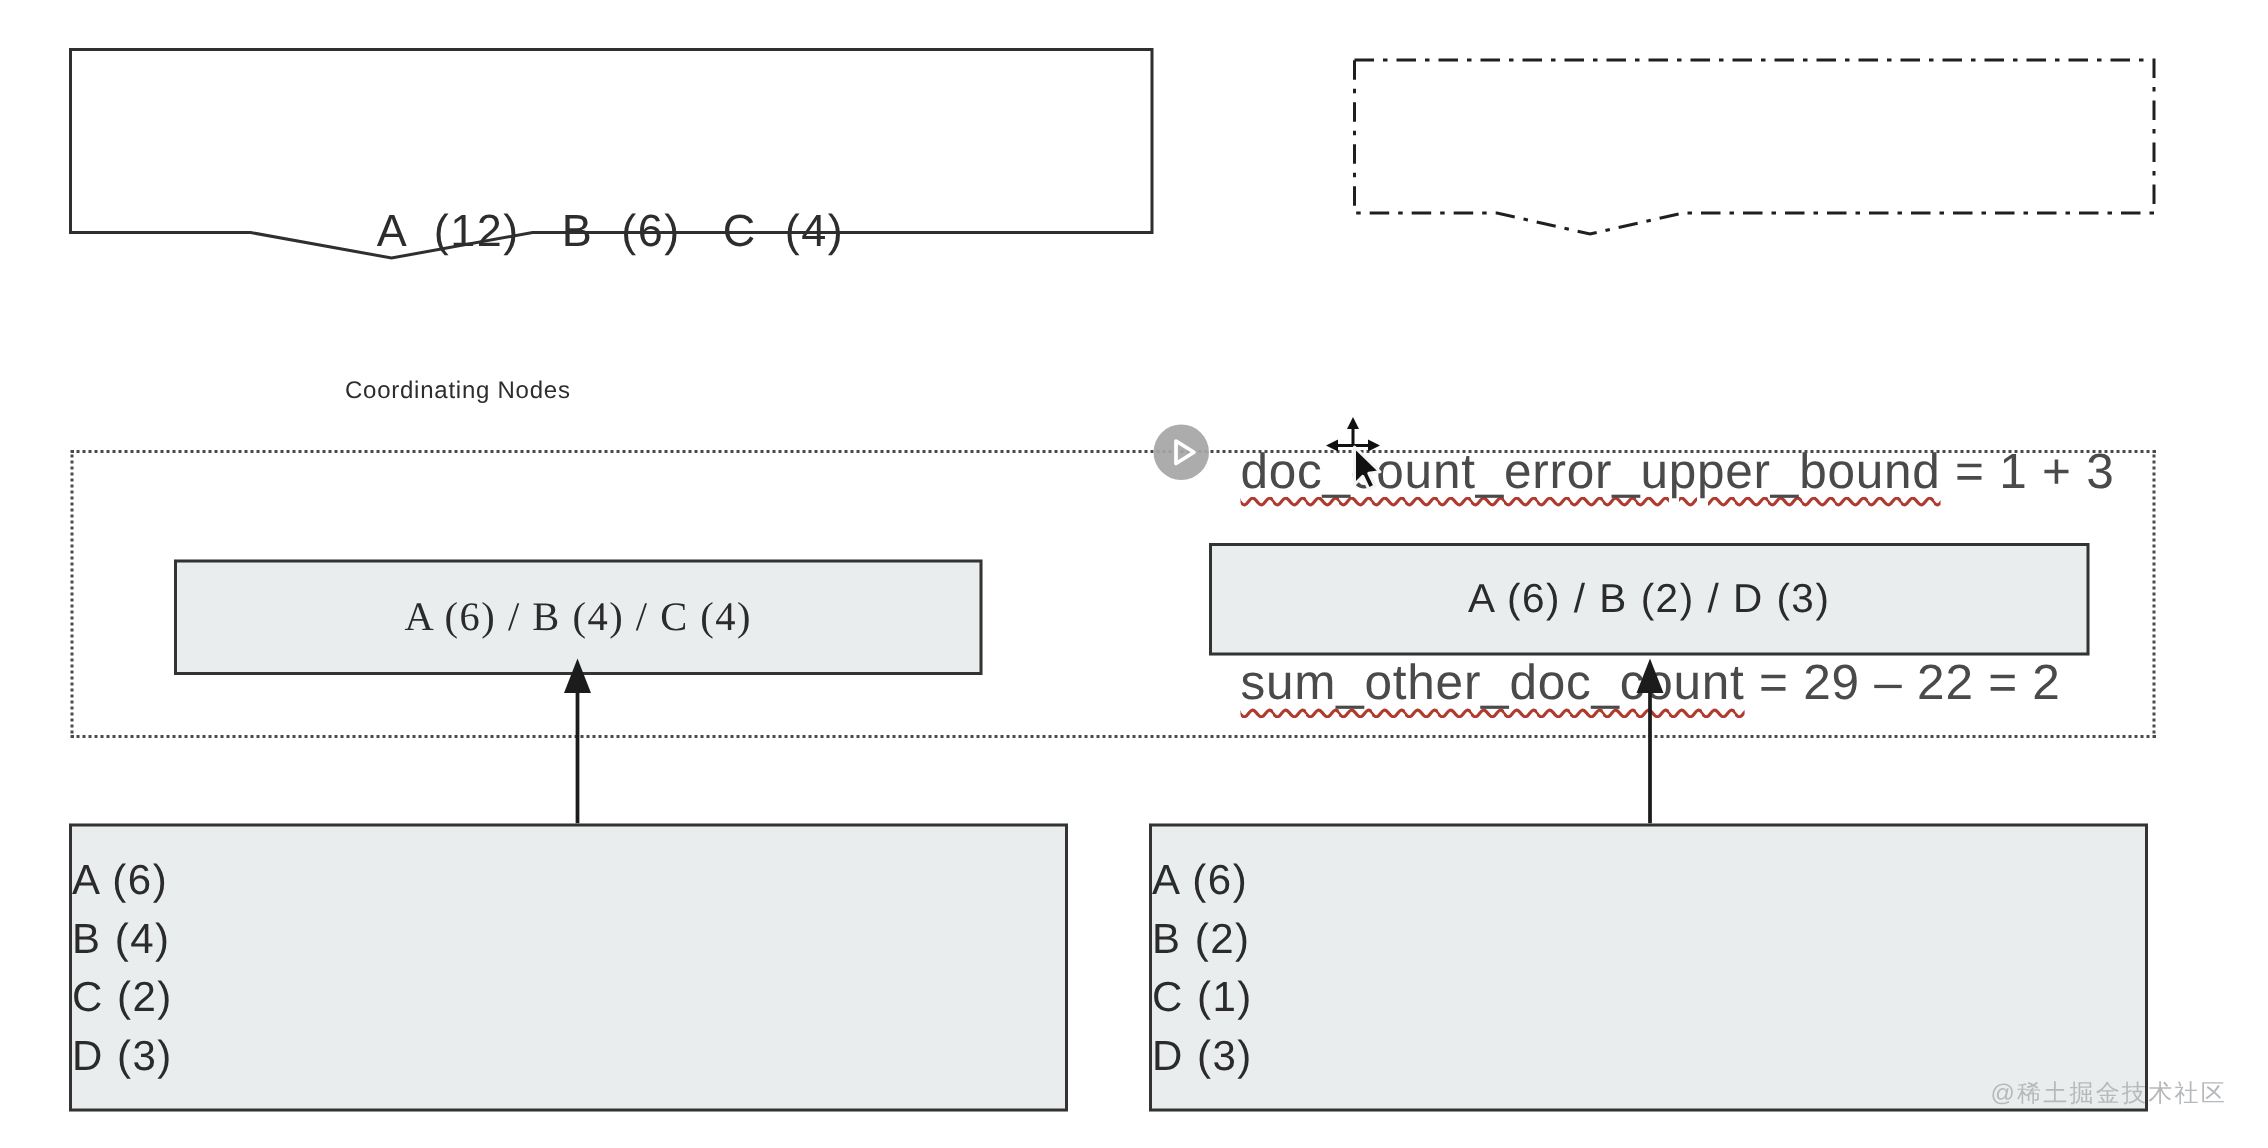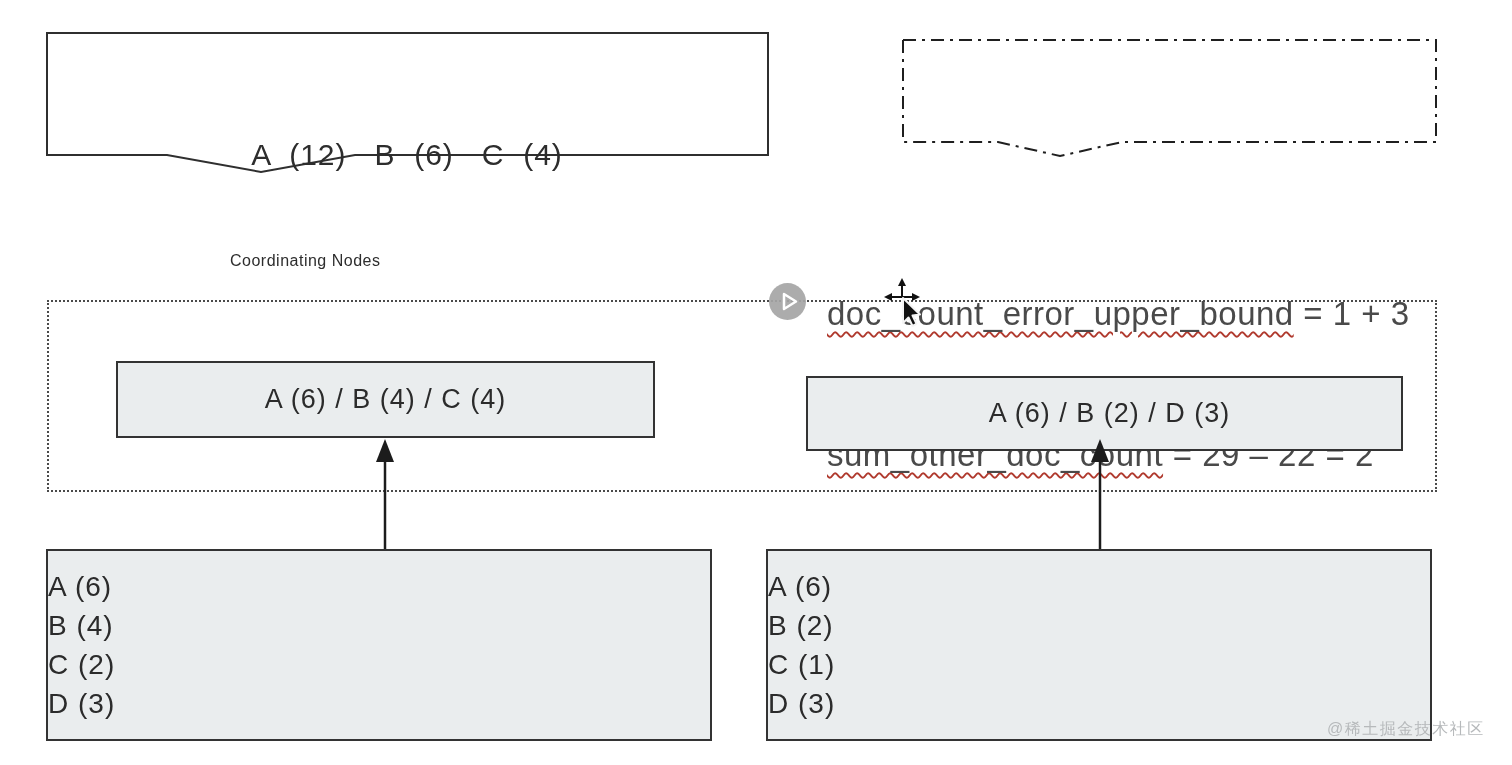--- a/index.html
+++ b/index.html
@@ -73,22 +73,22 @@
 
   <div class="equations">
     <div><span class="term">doc_count_error_upper_bound</span><span> = 1 + 3</span></div>
     <div><span class="term">sum_other_doc_count</span><span> = 29 – 22 = 2</span></div>
   </div>
 
   <div class="coord-label">Coordinating Nodes</div>
 
   <div class="coord-container"></div>
 
-  <div class="summary-box" style="left:116px;top:361px;width:535px;height:73px;">A (6) / B (4) / C (4)</div>
-  <div class="summary-box" style="left:806px;top:376px;width:583px;height:71px;padding-left:10px;">A (6) / B (2) / D (3)</div>
+  <div class="summary-box" style="left:116px;top:373px;width:535px;height:73px;font-family:Liberation Serif, serif;">A (6) / B (4) / C (4)</div>
+  <div class="summary-box" style="left:806px;top:362px;width:583px;height:71px;">A (6) / B (2) / D (3)</div>
 
   <svg class="arrow-svg" style="left:371px;top:437px;" width="28" height="114">
     <line x1="14" y1="112" x2="14" y2="20" stroke="#1c1c1c" stroke-width="2.5"></line>
     <polygon points="14,2 5,25 23,25" fill="#1c1c1c"></polygon>
   </svg>
   <svg class="arrow-svg" style="left:1086px;top:437px;" width="28" height="114">
     <line x1="14" y1="112" x2="14" y2="20" stroke="#1c1c1c" stroke-width="2.5"></line>
     <polygon points="14,2 5,25 23,25" fill="#1c1c1c"></polygon>
   </svg>
 

